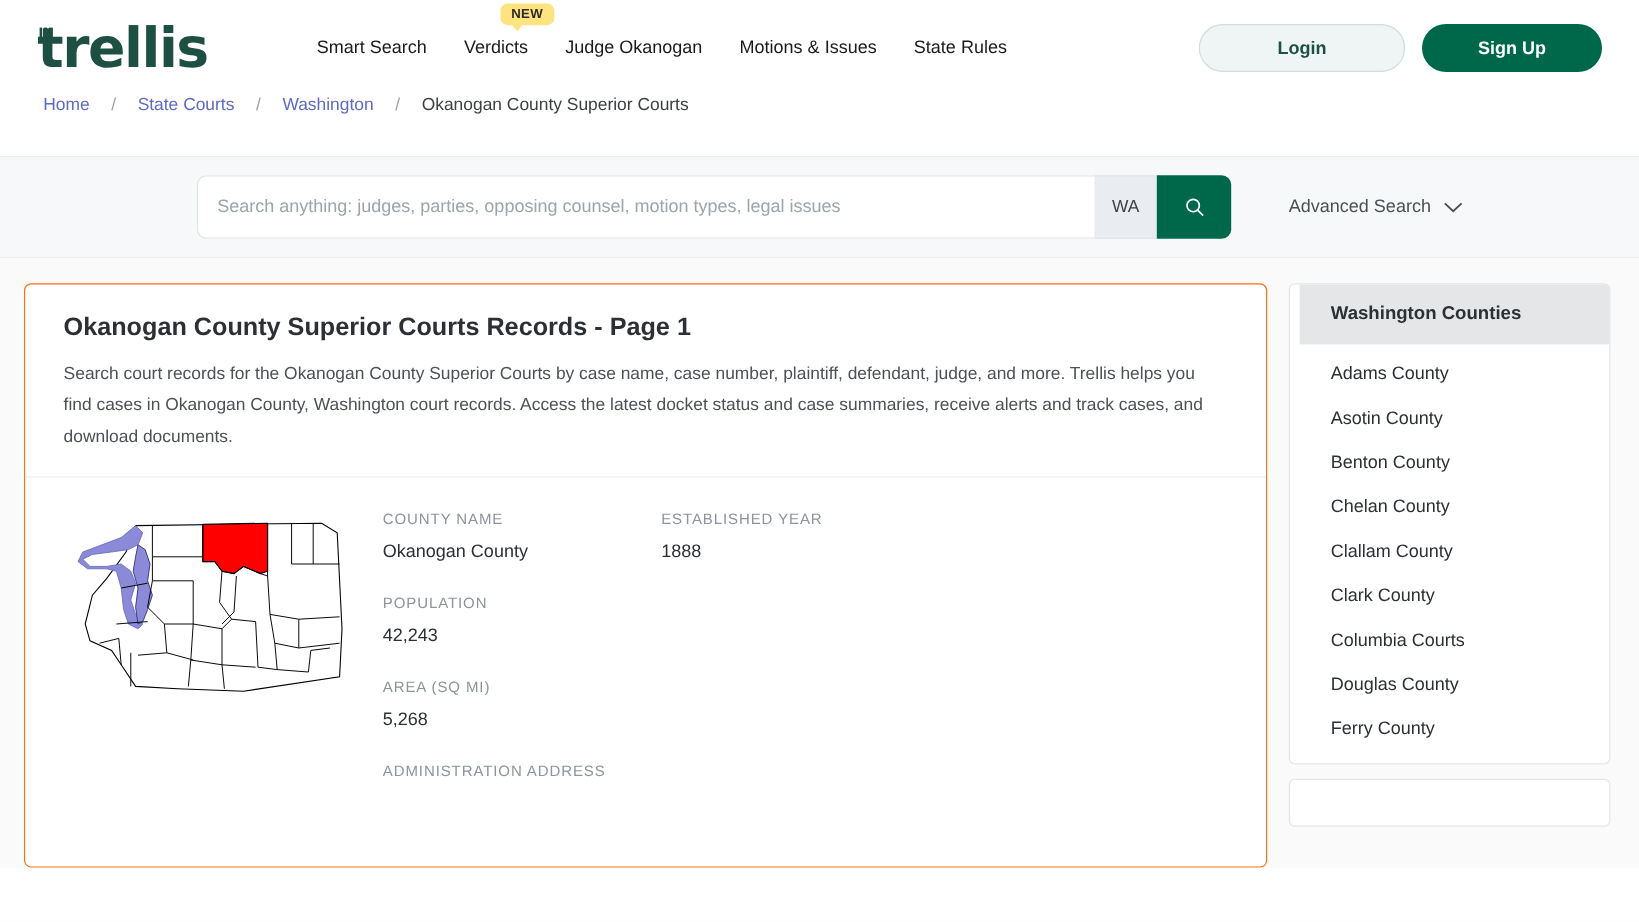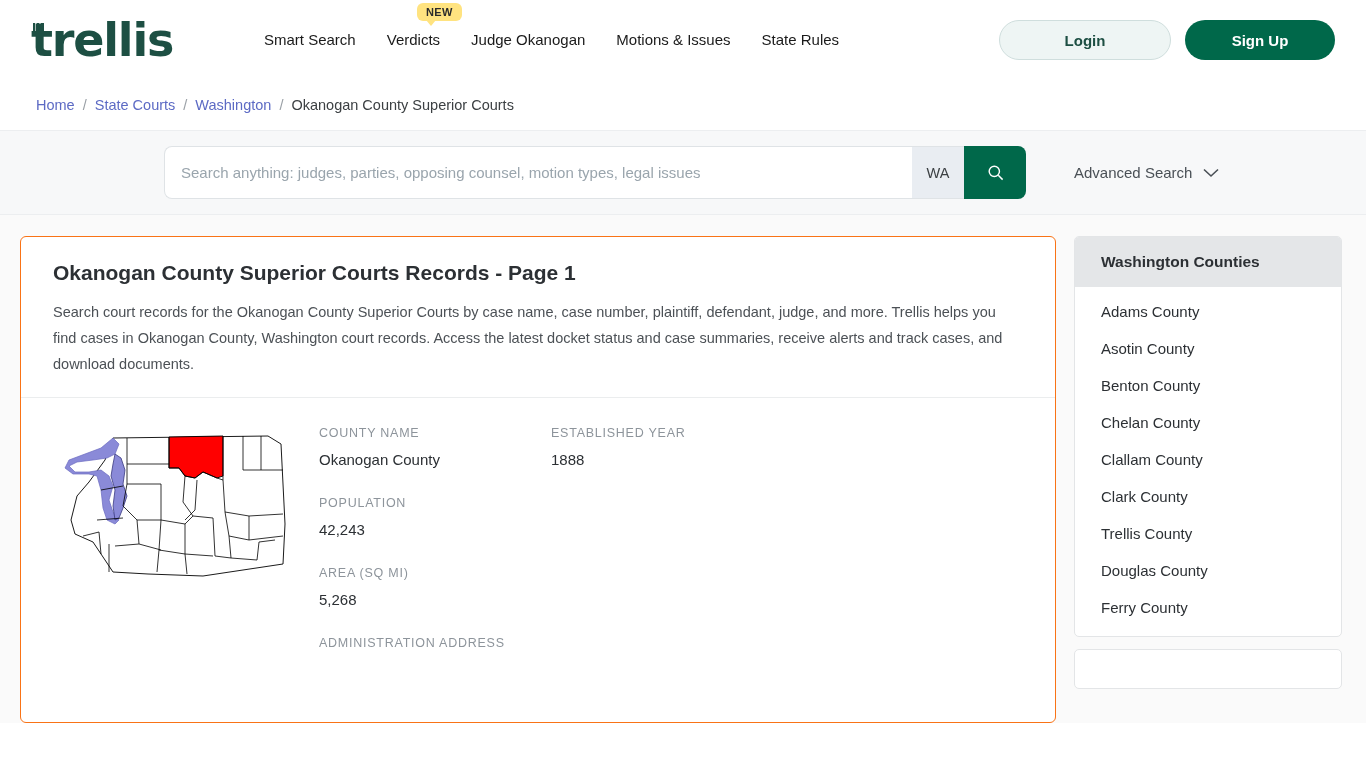--- a/index.html
+++ b/index.html
@@ -112,23 +112,22 @@
     font-weight: bold;
     cursor: pointer;
     font-family: "Liberation Sans", sans-serif;
   }
 
   
   .breadcrumb-bar {
     height: 50px;
     background: #ffffff;
     display: flex;
-    align-items: center;
     padding: 0 36px;
-    gap: 8px;
+    gap: 18px;
     font-size: 14.5px;
   }
   .crumb-link { color: #5c6ac4; cursor: pointer; text-decoration: none; }
   .crumb-sep { color: #9aa0a6; }
   .crumb-current { color: #3c4043; }
 
   
   .search-band {
     height: 85px;
     background: #f7f8f9;
@@ -241,20 +240,21 @@
   }
   .field-value { font-size: 15px; color: #2c3034; }
 
   
   .sidebar { width: 268px; flex: 0 0 268px; }
   .side-card {
     background: #ffffff;
     border: 1px solid #e3e5e7;
     border-radius: 5px;
     overflow: hidden;
+    padding-left: 8px;
   }
   .side-head {
     background: #e4e6e8;
     padding: 16px 26px;
     font-size: 15.5px;
     font-weight: bold;
     color: #2c3034;
   }
   .side-list { padding: 6px 0 10px 0; }
   .side-item {
@@ -410,21 +410,21 @@
   <div class="sidebar">
     <div class="side-card">
       <div class="side-head">Washington Counties</div>
       <div class="side-list">
         <div class="side-item">Adams County</div>
         <div class="side-item">Asotin County</div>
         <div class="side-item">Benton County</div>
         <div class="side-item">Chelan County</div>
         <div class="side-item">Clallam County</div>
         <div class="side-item">Clark County</div>
-        <div class="side-item">Trellis County</div>
+        <div class="side-item">Columbia Courts</div>
         <div class="side-item">Douglas County</div>
         <div class="side-item">Ferry County</div>
       </div>
     </div>
     <div class="side-card-next"></div>
   </div>
 
 </div>
 
 </body></html>

